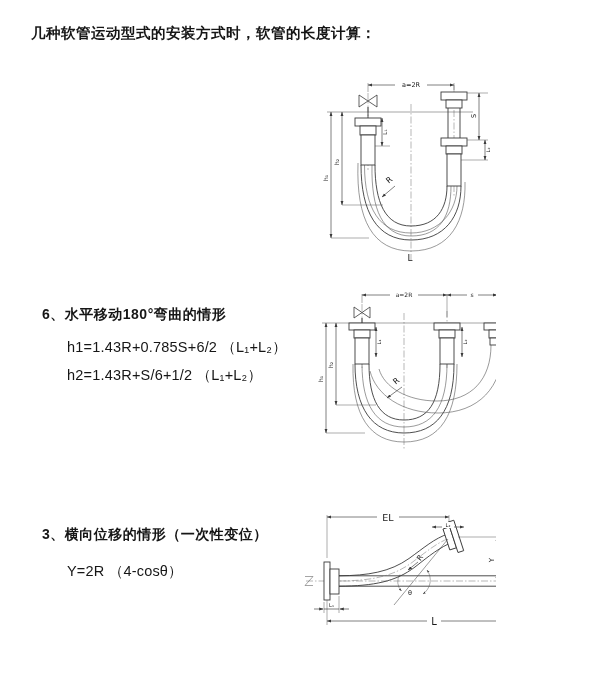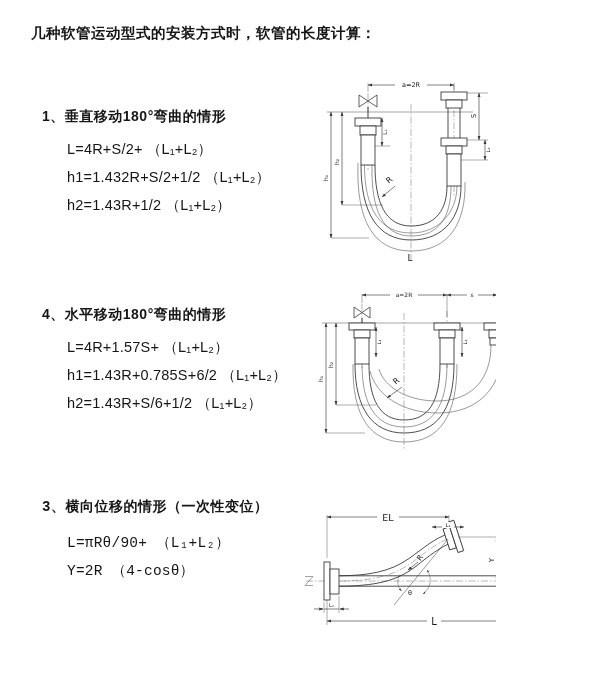--- a/index.html
+++ b/index.html
@@ -17,21 +17,21 @@
 
   .section { position:absolute; left:42px; }
   .section .heading { font-size:14px; font-weight:700; letter-spacing:.5px; }
   .section .formulas { margin:0; padding-left:25px; }
   .section .formula {
     font-size:14.5px; line-height:28px; letter-spacing:.2px;
     white-space:pre; font-weight:500;
   }
   #sec1 { top:108px; } #sec1 .formulas { margin-top:9px; }
   #sec2 { top:306px; } #sec2 .formulas { margin-top:9px; }
-  #sec3 { top:498px;font-family:Liberation Mono, monospace; } #sec3 .formulas { margin-top:13px; }
+  #sec3 { top:526px; } #sec3 .formulas { margin-top:13px; }
 
   .diag { position:absolute; }
   #diag1 { left:311px; top:70px; }
   #diag2 { left:310px; top:283px; }
   #diag3 { left:296px; top:503px; }
 
   
   .s-main  { stroke:#3a3a3a; stroke-width:.9;  fill:none; }
   .s-ghost { stroke:#555555; stroke-width:.6;  fill:none; }
   .s-mid   { stroke:#474747; stroke-width:.55; fill:none; }
@@ -44,42 +44,32 @@
   .wbg     { fill:#ffffff; }
   .lbl     { fill:#1a1a1a; font-family:"DejaVu Sans","Liberation Sans",sans-serif; }
 </style>
 </head>
 <body>
 
 <div class="page">
 
   <div class="title">几种软管运动型式的安装方式时，软管的长度计算：</div>
 
-  <div class="section" id="sec1">
-    <div class="heading">1、垂直移动180°弯曲的情形</div>
+
+  <div class="section" id="sec2">
+    <div class="heading">6、水平移动180°弯曲的情形</div>
     <div class="formulas">
-      <div class="formula">L=4R+S/2+ （L₁+L₂）</div>
-      <div class="formula">h1=1.432R+S/2+1/2 （L₁+L₂）</div>
-      <div class="formula">h2=1.43R+1/2 （L₁+L₂）</div>
-    </div>
-  </div>
-
-  <div class="section" id="sec2">
-    <div class="heading">4、水平移动180°弯曲的情形</div>
-    <div class="formulas">
-      <div class="formula">L=4R+1.57S+ （L₁+L₂）</div>
       <div class="formula">h1=1.43R+0.785S+6/2 （L₁+L₂）</div>
       <div class="formula">h2=1.43R+S/6+1/2 （L₁+L₂）</div>
     </div>
   </div>
 
   <div class="section" id="sec3">
     <div class="heading">3、横向位移的情形（一次性变位）</div>
     <div class="formulas">
-      <div class="formula">L=πRθ/90+ （L₁+L₂）</div>
       <div class="formula">Y=2R （4-cosθ）</div>
     </div>
   </div>
 
   <svg class="diag" id="diag1" width="285" height="195" viewBox="0 0 285 195">
     <defs>
       <marker id="d1ah" viewBox="0 0 10 10" refX="9.5" refY="5" markerWidth="6.5" markerHeight="6.5" orient="auto-start-reverse">
         <path d="M0,1.6 L10,5 L0,8.4 Z" fill="#3a3a3a"></path>
       </marker>
       <pattern id="d1br" width="4" height="4" patternUnits="userSpaceOnUse">

